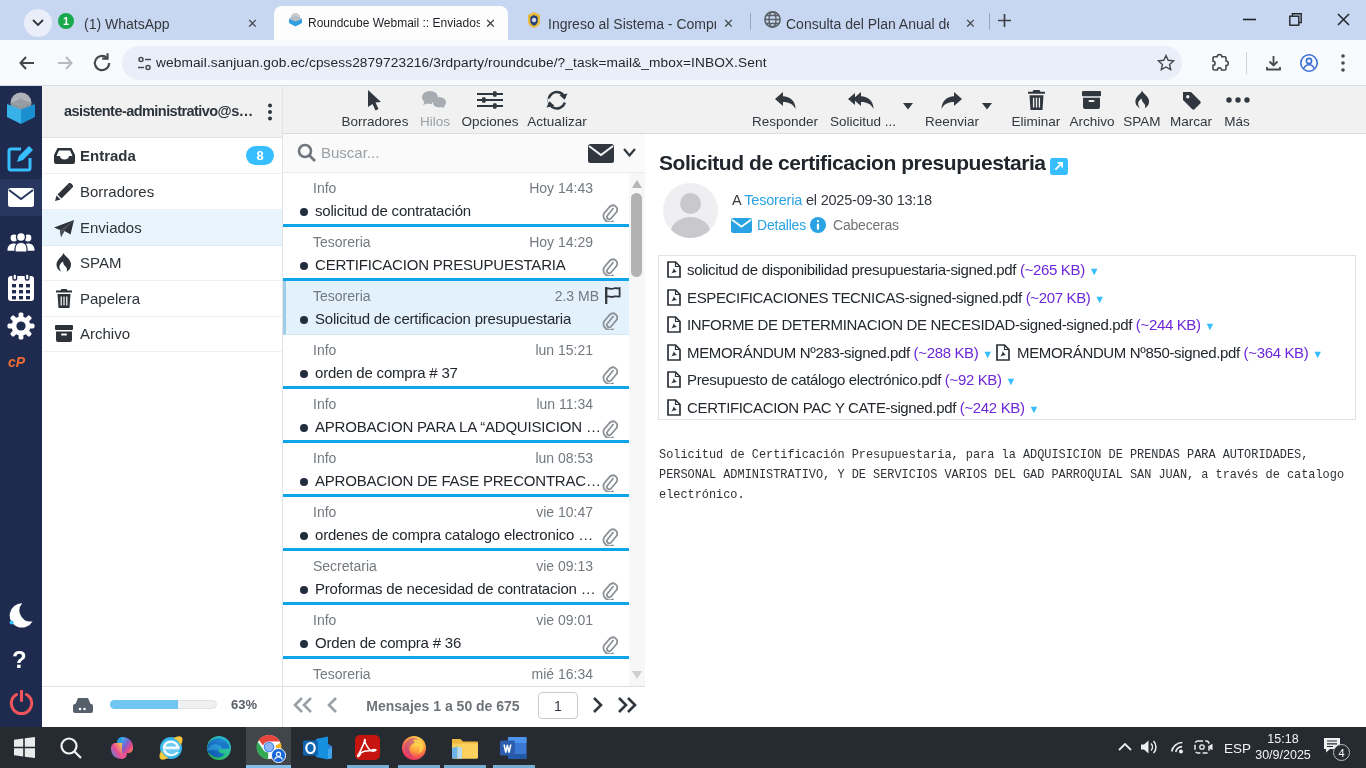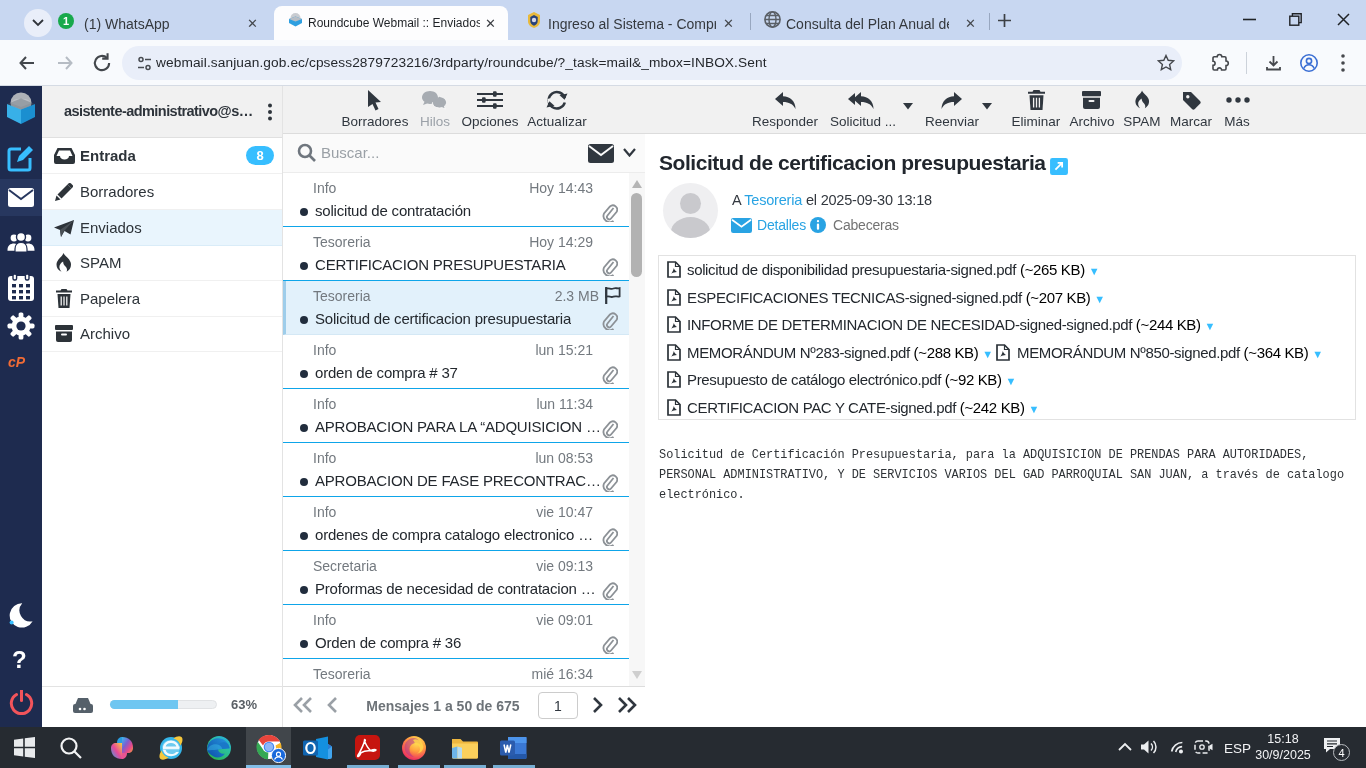--- a/index.html
+++ b/index.html
@@ -21,32 +21,32 @@
 
 #app { left:0; top:86px; width:1366px; height:641px; background:#fff; }
 #sidebar { left:0; top:0; width:42px; height:641px; background:#1e2b4f; }
 #folders { left:42px; top:0; width:241px; height:641px; background:#fff; border-right:1px solid #e3e3e3; }
 #acct { left:0; top:0; width:240px; height:52px; background:#f1f1f1; border-bottom:1px solid #e0e0e0; }
 .frow { left:0; width:240px; height:36px; border-bottom:1px solid #f0f0f0; }
 .frow .fl { position:absolute; left:38px; top:9px; font-size:15px; color:#2d3339; }
 #mlist { left:283px; top:0; width:362px; height:641px; background:#fff; }
 #ltoolbar { left:0; top:0; width:362px; height:48px; background:#f1f1f1; border-bottom:1px solid #dcdcdc; }
 #searchbar { left:0; top:48px; width:362px; height:39px; background:#fafafa; border-bottom:1px solid #ececec; }
-.mrow { left:0; width:346px; height:54px; border-bottom:1px solid #0ea5e9; background:#fff; }
+.mrow { left:0; width:346px; height:54px; border-bottom:3px solid #0ea5e9; background:#fff; }
 .mrow .sn { position:absolute; left:30px; top:7px; font-size:14px; color:#73797f; }
 .mrow .dt { position:absolute; right:36px; top:7px; font-size:14px; color:#73797f; }
 .mrow .sj { position:absolute; left:32px; top:29px; font-size:15px; letter-spacing:-0.2px; color:#23282e; white-space:nowrap; max-width:286px; overflow:hidden; text-overflow:ellipsis; }
 .mrow .bu { position:absolute; left:17px; top:35px; width:8px; height:8px; border-radius:50%; background:#212d3d; }
 .tbLbl { position:absolute; font-size:13.5px; color:#30373f; text-align:center; }
 .tbLblG { position:absolute; font-size:13.5px; color:#9ba1a8; text-align:center; }
 #mview { left:645px; top:0; width:721px; height:641px; background:#fff; }
 #vtoolbar { left:0; top:0; width:721px; height:48px; background:#f1f1f1; border-bottom:1px solid #dcdcdc; }
 #attbox { left:13px; top:169px; width:698px; height:165px; border:1px solid #e2e2e2; background:#fff; }
 .att { position:absolute; height:27px; line-height:27px; font-size:15px; letter-spacing:-0.35px; color:#23282e; white-space:nowrap; }
-.att .sz { color:#000000; }
+.att .sz { color:#6d28d9; }
 .att .car { color:#37beff; font-size:11px; }
 .pdfic { width:14px; height:17px; }
 #bodytxt { left:14px; top:360px; width:700px; font-family:"Liberation Mono", monospace; font-size:11.9px; line-height:19.8px; color:#2e3236; white-space:pre; }
 
 
 #taskbar { left:0; top:727px; width:1366px; height:41px; background:#262b31; }
 .uline { position:absolute; bottom:0; left:2px; width:40px; height:3px; background:#76aed3; }
 .trayic { position:absolute; top:12px; }
 svg { display:block; }
 </style>

